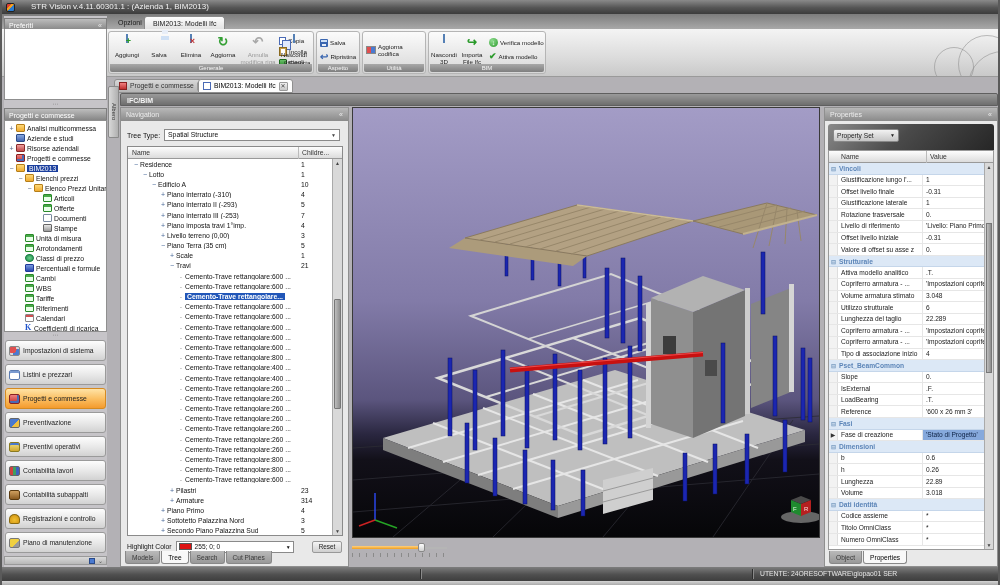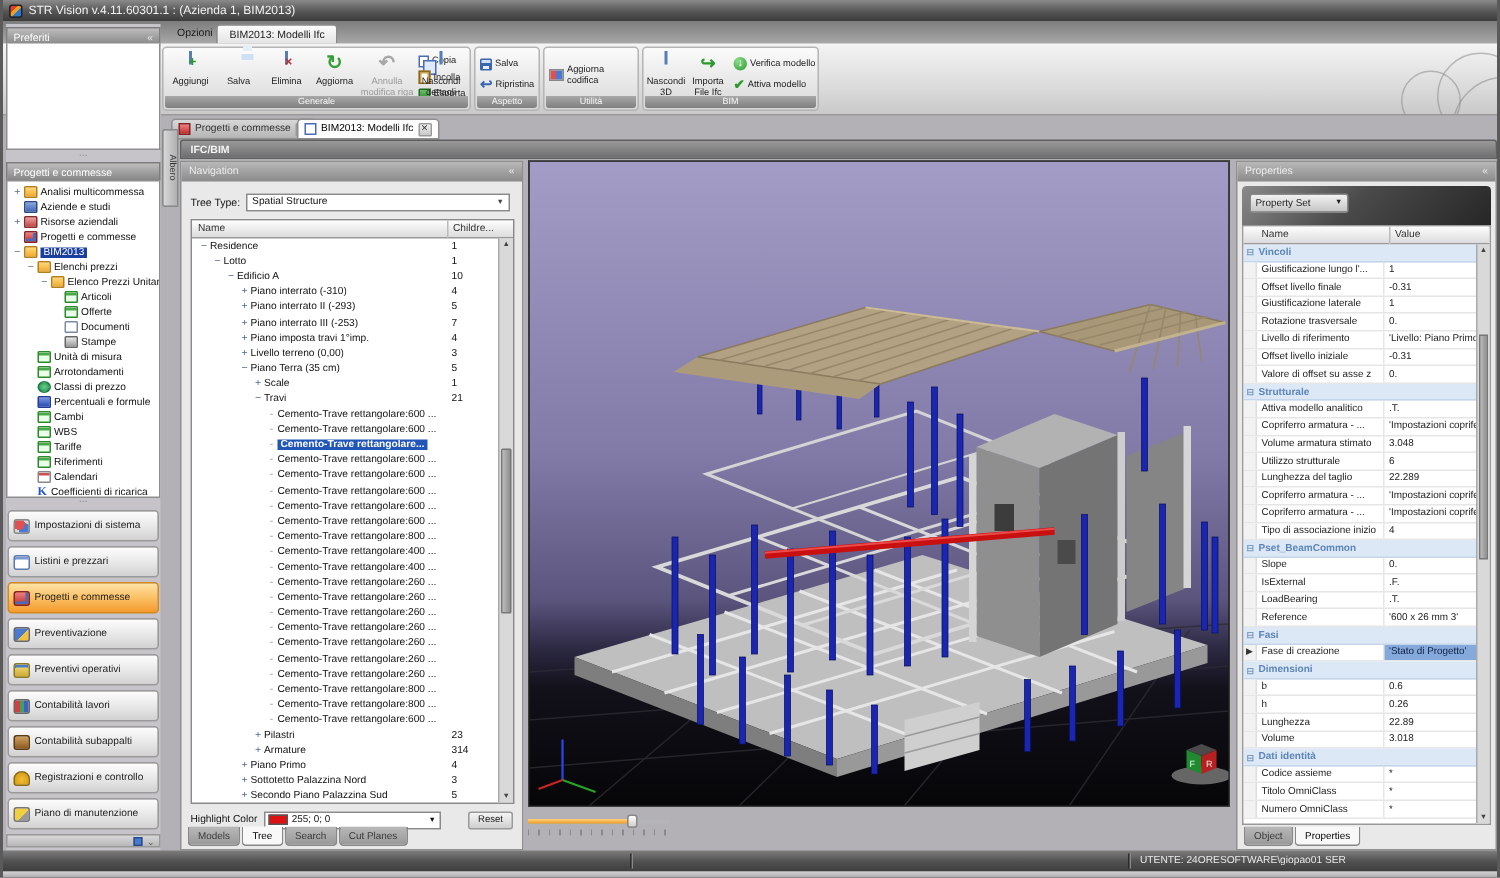--- a/index.html
+++ b/index.html
@@ -1,19 +1,19 @@
 <!DOCTYPE html>
 <html><head>
 <meta charset="utf-8">
 <style>
   html,body{margin:0;padding:0;background:#6a6a6a;}
   *{box-sizing:border-box;font-family:"Liberation Sans",sans-serif;}
   .app{position:relative;width:1000px;height:585px;overflow:hidden;background:#b3b1b5;border-left:2px solid #5a5a5a;border-right:2px solid #5a5a5a;}
   
-  .titlebar{position:absolute;left:0;top:0;width:100%;height:14px;background:linear-gradient(#8a8a8a,#555 55%,#3c3c3c);color:#f2f2f2;font-size:8px;line-height:14px;padding-left:4px;display:flex;align-items:center;gap:4px;}
+  .titlebar{position:absolute;left:0;top:0;width:100%;height:14px;background:linear-gradient(#8a8a8a,#555 55%,#3c3c3c);color:#f2f2f2;font-size:8px;line-height:14px;padding-left:4px;display:flex;align-items:center;gap:16px;}
   .appicon{width:9px;height:9px;border-radius:2px;background:linear-gradient(135deg,#e04030 0 34%,#f0a020 34% 55%,#2a7ad0 55%);flex:none;border:1px solid #222;}
   
   .tabrow{position:absolute;left:0;top:14px;width:100%;height:15px;background:linear-gradient(#7d7d7d,#a8a8a8);}
   .rtab{position:absolute;top:2px;height:13px;font-size:7px;line-height:13px;padding:0 8px;color:#1a1a1a;}
   .rtab.active{background:linear-gradient(#fdfdfd,#e3e3e3);border:1px solid #8a8a8a;border-bottom:none;border-radius:3px 3px 0 0;}
   .ribbon{position:absolute;left:0;top:29px;width:100%;height:48px;background:linear-gradient(#f4f4f4,#dcdcdc 60%,#c9c9c9);border-bottom:1px solid #9a9a9a;overflow:hidden;}
   .rgroup{position:absolute;top:2px;height:43px;border:1px solid #b5b5b5;border-radius:3px;background:linear-gradient(#fbfbfb,#e8e8e8 55%,#d7d7d7);}
   .rglabel{position:absolute;left:1px;right:1px;bottom:1px;height:8px;font-size:6px;line-height:8px;color:#f8f8f8;text-align:center;background:linear-gradient(#a8a8a8,#7f7f7f);border-radius:0 0 2px 2px;}
   .rbig{position:absolute;top:2px;width:32px;text-align:center;font-size:6.2px;color:#222;}
   .rbig .ric{display:block;height:16px;margin:1px auto 0;position:relative;width:16px;}

